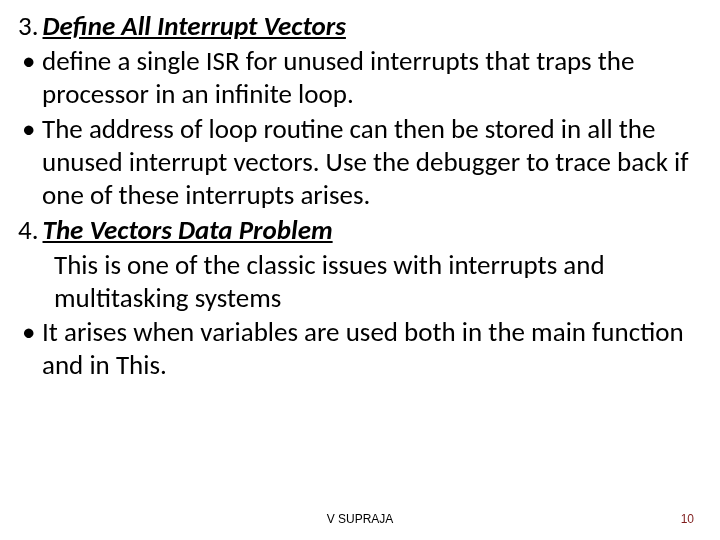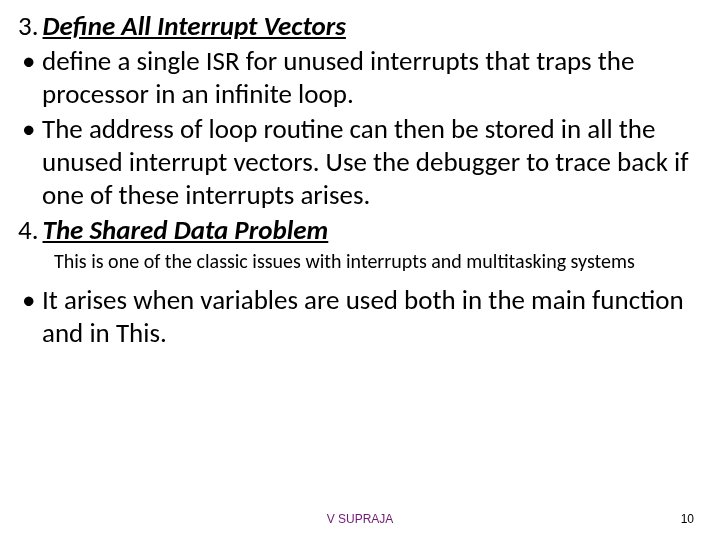--- a/index.html
+++ b/index.html
@@ -38,41 +38,41 @@
   .bullet-dot {
     width: 24px;
     flex-shrink: 0;
     text-align: left;
     padding-left: 4px;
   }
   .bullet-text {
     flex: 1;
   }
   .indent-text {
-    font-size: 20px;
+    font-size: 27px;
     line-height: 1.22;
     padding-left: 36px;
-    margin-bottom: 11px;
+    margin-bottom: 2px;
   }
   .footer-author {
     position: absolute;
     bottom: 14px;
     left: 0;
     width: 100%;
     text-align: center;
     font-size: 12px;
-    color: #701a75;
+    color: #000000;
     font-family: Arial, sans-serif;
   }
   .footer-page {
     position: absolute;
     bottom: 14px;
     right: 26px;
     font-size: 12px;
-    color: #000000;
+    color: #7f1d1d;
     font-family: Arial, sans-serif;
   }
 </style>
 </head>
 <body>
 
 <div class="slide">
 
   <div class="heading">
     <span class="heading-num">3.</span><span class="heading-text">Define All Interrupt Vectors</span>
@@ -82,21 +82,21 @@
     <div class="bullet-dot">•</div>
     <div class="bullet-text">define a single ISR for unused interrupts that traps the processor in an infinite loop.</div>
   </div>
 
   <div class="bullet-row">
     <div class="bullet-dot">•</div>
     <div class="bullet-text">The address of loop routine can then be stored in all the unused interrupt vectors. Use the debugger to trace back if one of these interrupts arises.</div>
   </div>
 
   <div class="heading">
-    <span class="heading-num">4.</span><span class="heading-text">The Shared Data Problem</span>
+    <span class="heading-num">4.</span><span class="heading-text">The Vectors Data Problem</span>
   </div>
 
   <div class="indent-text">This is one of the classic issues with interrupts and multitasking systems</div>
 
   <div class="bullet-row">
     <div class="bullet-dot">•</div>
     <div class="bullet-text">It arises when variables are used both in the main function and in This.</div>
   </div>
 
 </div>

